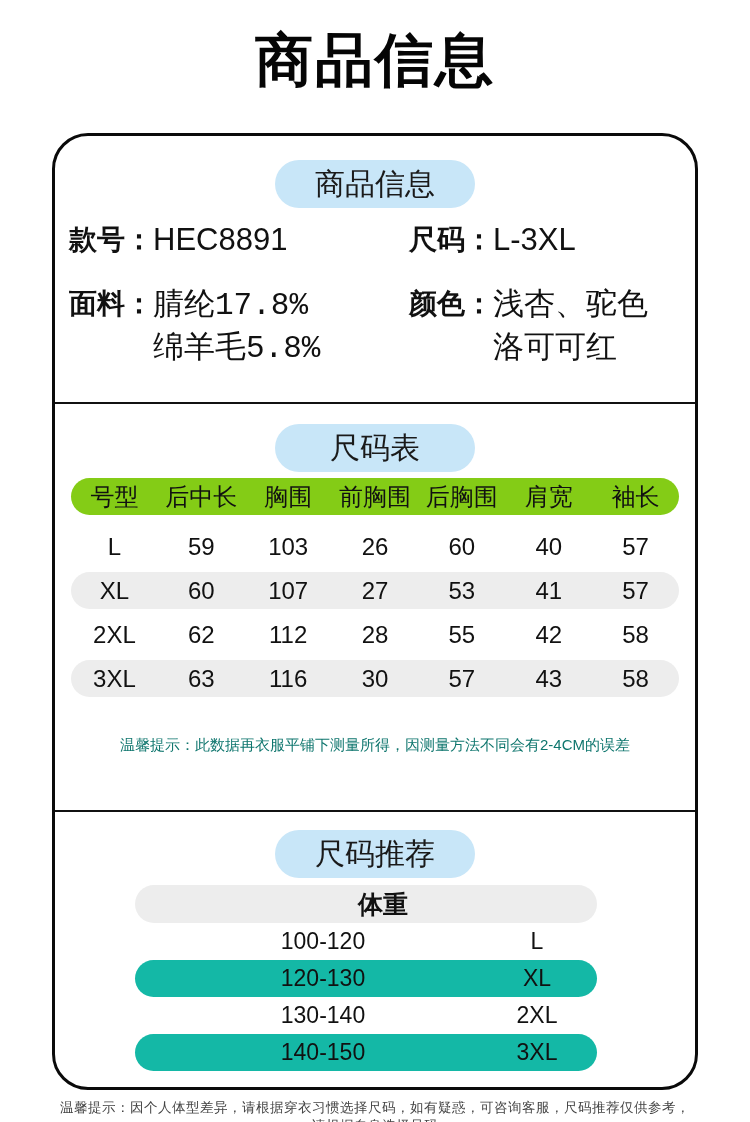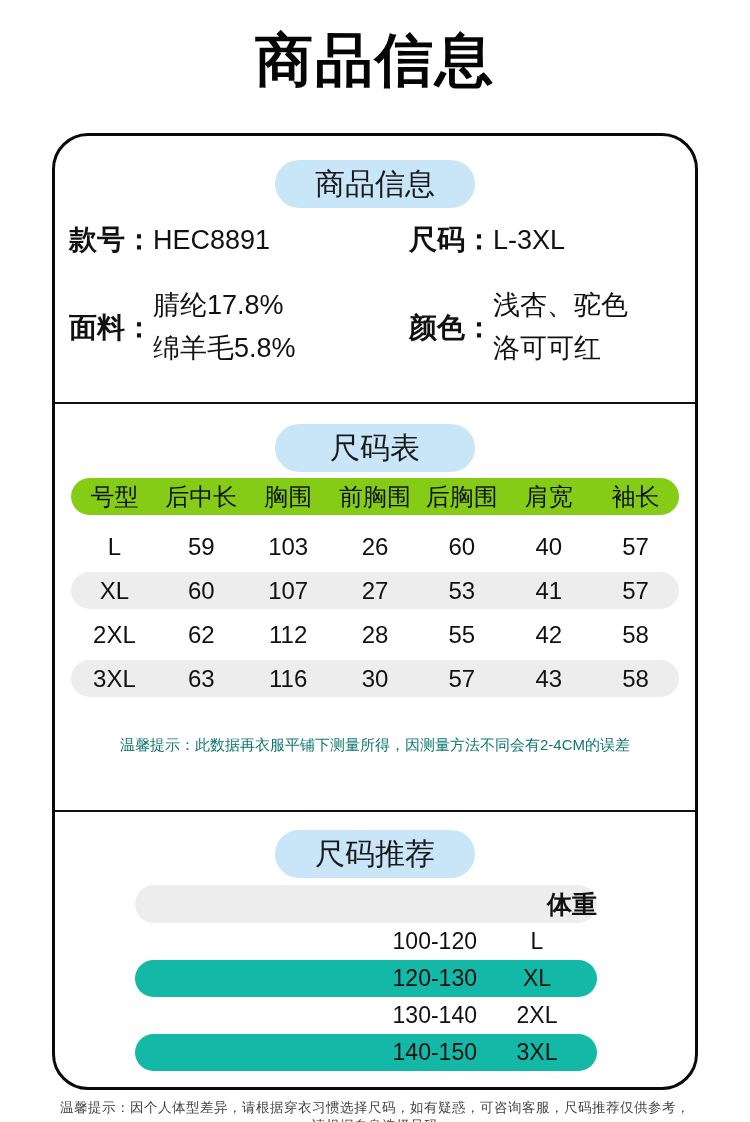--- a/index.html
+++ b/index.html
@@ -25,44 +25,44 @@
     width:200px;height:48px;margin:0 auto;border-radius:26px;
     background:#c8e6f8;display:flex;align-items:center;justify-content:center;
     font-size:30px;font-weight:500;color:#1a1a1a;
   }
   .pill-1{margin-top:24px;}
   .pill-2{margin-top:20px;}
   .pill-3{margin-top:18px;}
   .info-grid{
     margin:12px 14px 0;display:grid;grid-template-columns:340px 1fr;row-gap:24px;
   }
-  .field{display:flex;align-items:center;line-height:40px;}
+  .field{display:flex;align-items:flex-start;line-height:40px;}
   .field .lbl{font-size:28px;font-weight:bold;white-space:nowrap;}
-  .field .val{font-size:27px;font-weight:400;}
-  .field.multi{line-height:43px;}
+  .field .val{font-size:31px;font-weight:400;}
+  .field.multi{line-height:43px;font-family:Liberation Mono, monospace;}
   .val-lines{display:flex;flex-direction:column;}
   .size-table{margin:6px 16px 0;}
   .srow{
     display:flex;height:37px;align-items:center;border-radius:19px;
   }
   .srow.head{background:#84cc16;font-size:23px;font-weight:500;}
   .srow.gray{background:#ededed;}
   .srow .c{flex:1;text-align:center;font-size:24px;}
   .size-body .srow{margin-bottom:7px;}
   .size-body{margin-top:13px;}
   .size-note{
     width:fit-content;margin:36px auto 0;font-size:15px;line-height:24px;
     color:#0f766e;text-align:center;
   }
   .size-note .l2{padding-left:80px;}
   .w-table{margin:7px 0 0 80px;width:462px;}
   .wrow{display:flex;height:37px;align-items:center;border-radius:19px;}
   .wrow.head{height:38px;background:#ededed;font-size:25px;font-weight:600;}
   .wrow.gray{background:#14b8a6;}
-  .wrow .wl{flex:1;text-align:right;padding-left:34px;font-size:23px;}
+  .wrow .wl{flex:1;text-align:center;padding-left:34px;font-size:23px;}
   .wrow .wr{width:120px;text-align:center;font-size:23px;}
   .wrow.head .wl,.wrow.head .wr{font-size:25px;}
   .bottom-note{
     margin-top:28px;text-align:center;font-size:13.5px;color:#444;
     letter-spacing:0.5px;
   }
 </style>
 </head>
 <body>
 

